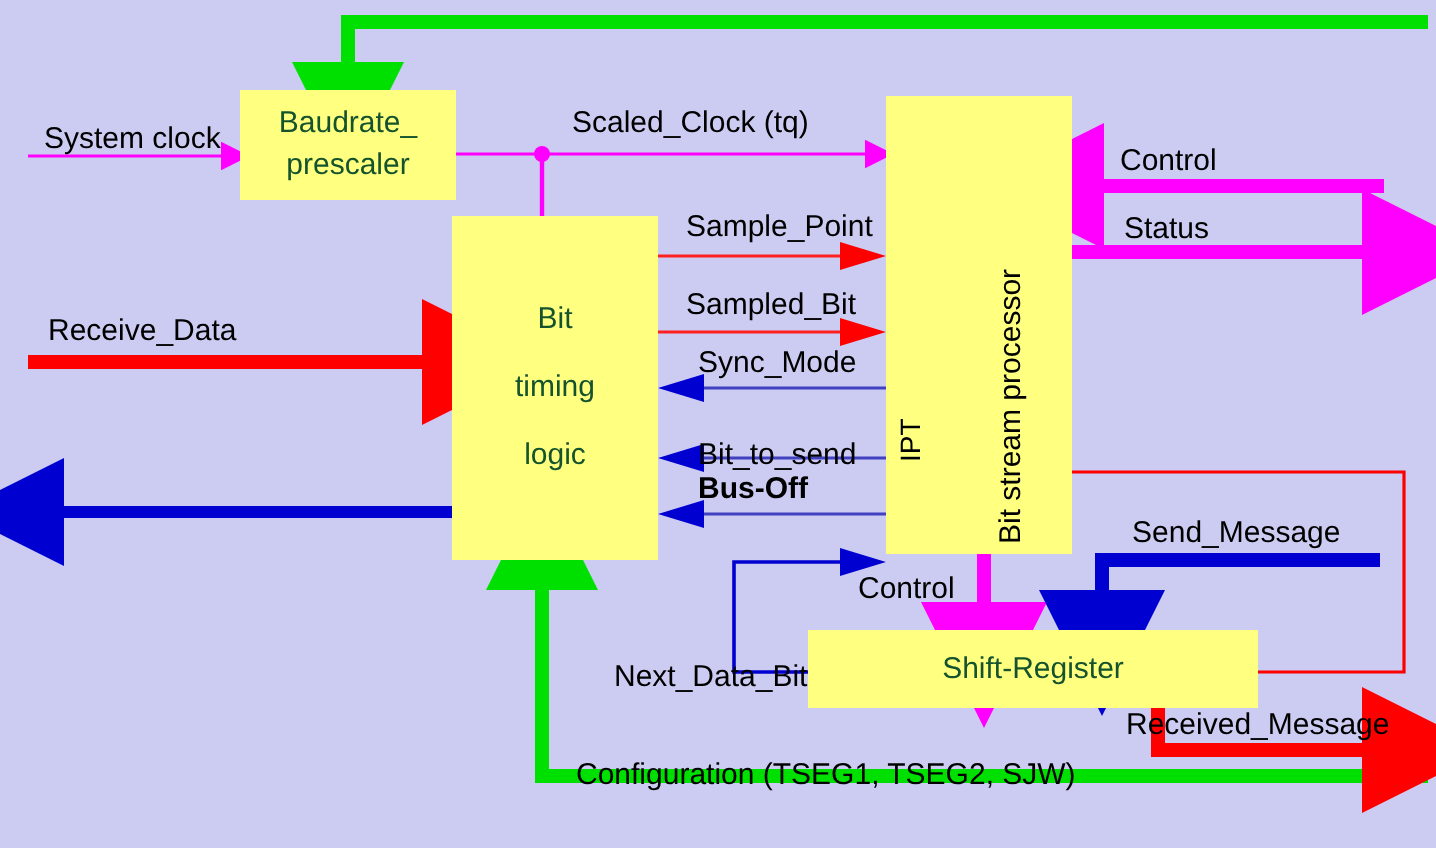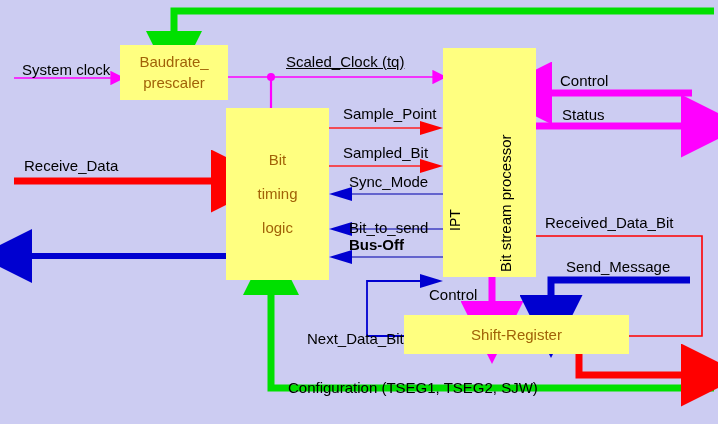--- a/index.html
+++ b/index.html
@@ -24,21 +24,21 @@
   }
   .blk {
     position: absolute;
     background: #ffff80;
     border: 1px solid #ffff80;
     box-sizing: border-box;
     display: flex;
     align-items: center;
     justify-content: center;
     flex-direction: column;
-    color: #a16207;
+    color: #14532d;
     font-size: 15px;
     line-height: 1.32;
     z-index: 3;
   }
   .lbl {
     position: absolute;
     color: #000000;
     font-size: 15px;
     white-space: nowrap;
     z-index: 6;
@@ -188,43 +188,43 @@
     <span>Shift-Register</span>
   </div>
 
   <div class="vlabel" style="left:497px; top:272px; transform:rotate(-90deg); z-index:7;">Bit stream processor</div>
 
   <div class="vlabel" style="left:447px; top:231px; transform:rotate(-90deg); font-size:14px; z-index:8;">IPT</div>
 
 
   <div class="lbl" style="left:22px; top:61px;">System clock</div>
 
-  <div class="lbl" style="left:286px; top:53px;text-decoration:underline;">Scaled_Clock (tq)</div>
+  <div class="lbl" style="left:286px; top:53px;">Scaled_Clock (tq)</div>
 
   <div class="lbl" style="left:560px; top:72px;">Control</div>
 
   <div class="lbl" style="left:562px; top:106px;">Status</div>
 
   <div class="lbl" style="left:343px; top:105px;">Sample_Point</div>
 
   <div class="lbl" style="left:343px; top:144px;">Sampled_Bit</div>
 
   <div class="lbl" style="left:349px; top:173px;">Sync_Mode</div>
 
   <div class="lbl" style="left:349px; top:219px;text-align:center;">Bit_to_send</div>
 
   <div class="lbl" style="left:349px; top:236px;font-weight:bold;">Bus-Off</div>
 
   <div class="lbl" style="left:24px; top:157px;">Receive_Data</div>
 
 
-  <div class="lbl" style="left:545px; top:214px;">Received_Data_Bit</div>
 
   <div class="lbl" style="left:566px; top:258px;">Send_Message</div>
 
   <div class="lbl" style="left:429px; top:286px;">Control</div>
 
   <div class="lbl" style="left:307px; top:330px;">Next_Data_Bit</div>
 
+  <div class="lbl" style="left:563px; top:354px;">Received_Message</div>
 
   <div class="lbl" style="left:288px; top:379px;">Configuration (TSEG1, TSEG2, SJW)</div>
 
 </div>
 
 </body></html>

